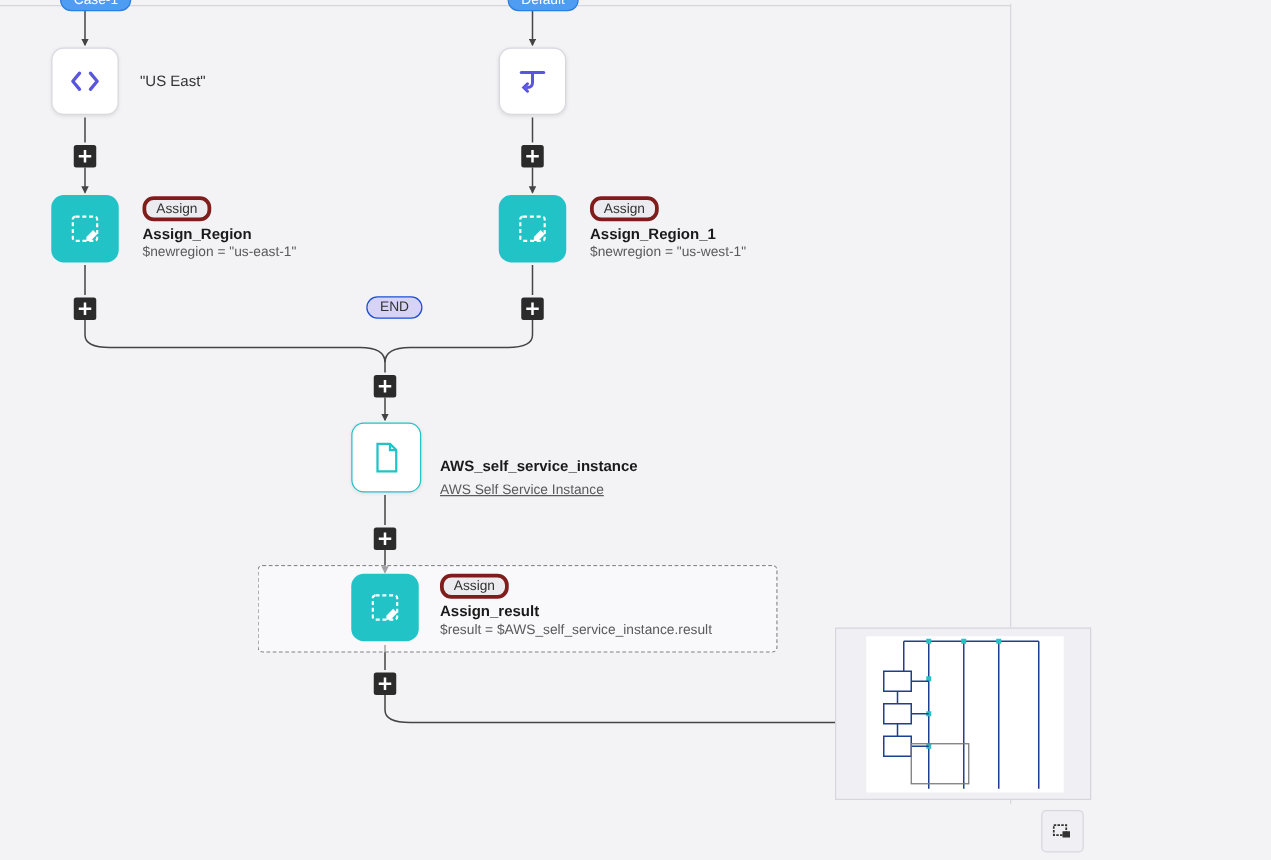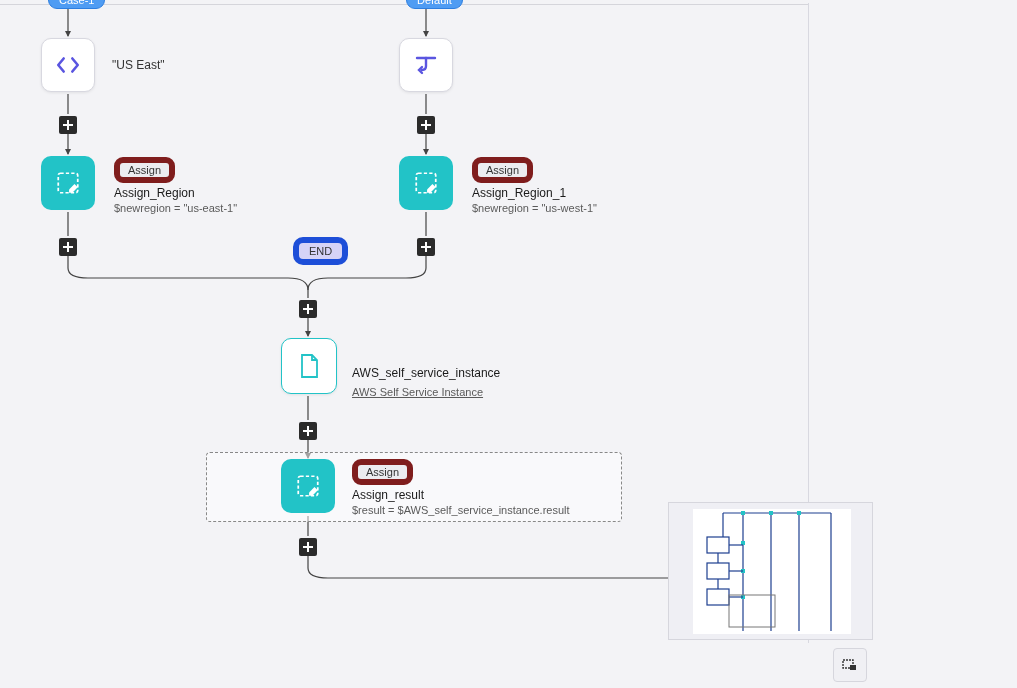--- a/index.html
+++ b/index.html
@@ -20,21 +20,21 @@
   
   .pill {
     position:absolute;
     padding: 2px 10px;
     border-radius: 10px;
     font-size: 11px;
     color:#1f1f24;
     text-align:center;
   }
   .pill.blue { background:#4F9CF3; color:white; border:1px solid #2c7ee0; }
-  .pill.purple { background:#D6D3F7; color:#333; border:6px solid #1d4ed8;}
+  .pill.purple { background:#D6D3F7; color:#333; border:1px solid #1d4ed8;}
   
   .node {
     position:absolute;
     width:54px; height:54px;
     border-radius:10px;
     box-sizing:border-box;
     display:flex; align-items:center; justify-content:center;
   }
   .node.white {
     background:white;
@@ -59,28 +59,28 @@
   .plus::after  { width:2px; height:10px; }
 
   .label-stack {
     position:absolute;
     font-size:12px;
     color:#1a1a1a;
   }
   .label-stack .chip {
     display:inline-block;
     background:#ECECF0;
-    border:6px solid #7f1d1d;
+    border:3px solid #7f1d1d;
     padding:1px 8px;
     border-radius:9px;
     font-size:11px;
     color:#333;
     margin-bottom:3px;
   }
-  .label-stack .title { font-weight:400; font-size:12px; }
+  .label-stack .title { font-weight:700; font-size:12px; }
   .label-stack .sub { font-size:11px; color:#5a5a5a; margin-top:2px;}
 
   .simple-label {
     position:absolute;
     font-size:12px; color:#333;
   }
 
   .sel-box {
     position:absolute;
     border:1px dashed #888;

